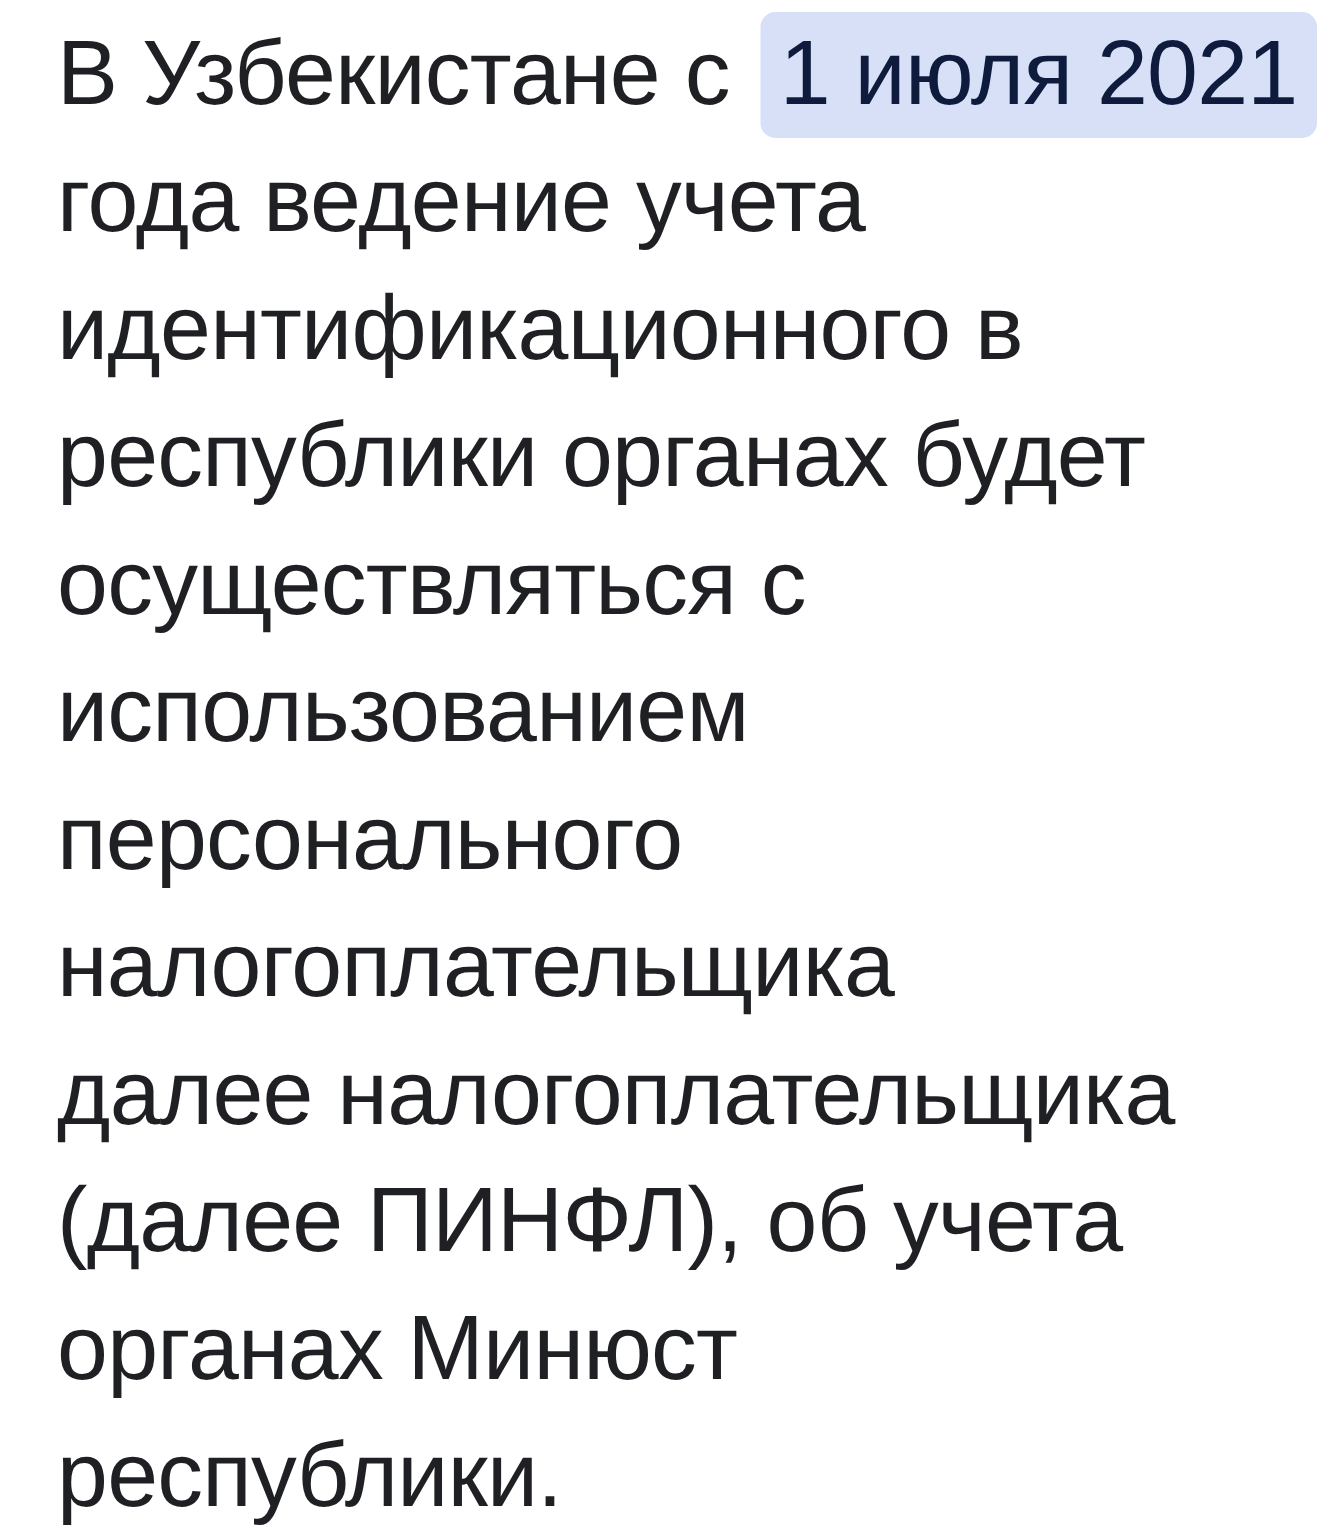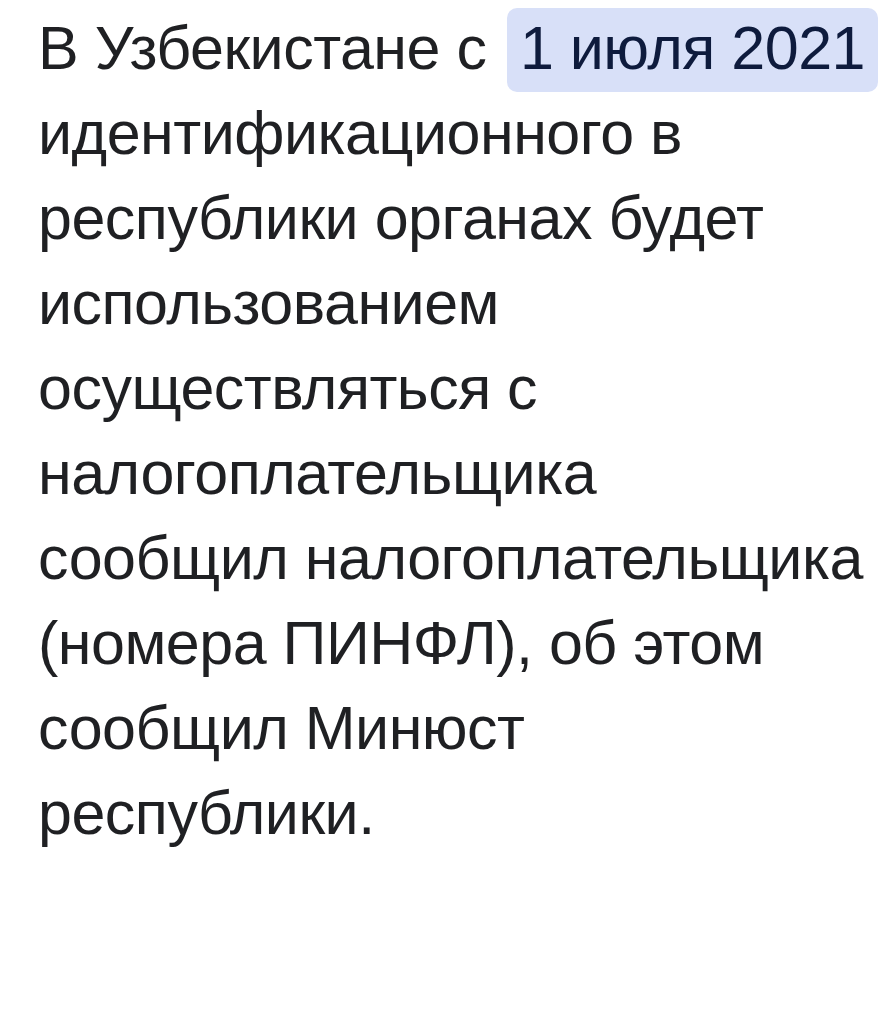--- a/index.html
+++ b/index.html
@@ -37,23 +37,25 @@
     padding: 6px 13px 10px 13px;
     margin-left: 4px;
   }
 </style>
 </head>
 <body>
 
 <div class="page" style="background: rgb(255, 255, 255);">
   <article class="snippet" style="color: rgb(31, 32, 35);">
     <div class="text-line"><span>В Узбекистане с </span><span class="date-highlight" style="background: rgb(216, 224, 248); color: rgb(14, 27, 61);">1 июля 2021</span></div>
+    <div class="text-line">года ведение учета</div>
     <div class="text-line">идентификационного в</div>
     <div class="text-line">республики органах будет</div>
+    <div class="text-line">осуществляться с</div>
     <div class="text-line">использованием</div>
-    <div class="text-line">осуществляться с</div>
+    <div class="text-line">персонального</div>
     <div class="text-line">налогоплательщика</div>
-    <div class="text-line">сообщил налогоплательщика</div>
-    <div class="text-line">(номера ПИНФЛ), об этом</div>
-    <div class="text-line">сообщил Минюст</div>
+    <div class="text-line">далее налогоплательщика</div>
+    <div class="text-line">(далее ПИНФЛ), об учета</div>
+    <div class="text-line">органах Минюст</div>
     <div class="text-line">республики.</div>
   </article>
 </div>
 
 </body></html>

